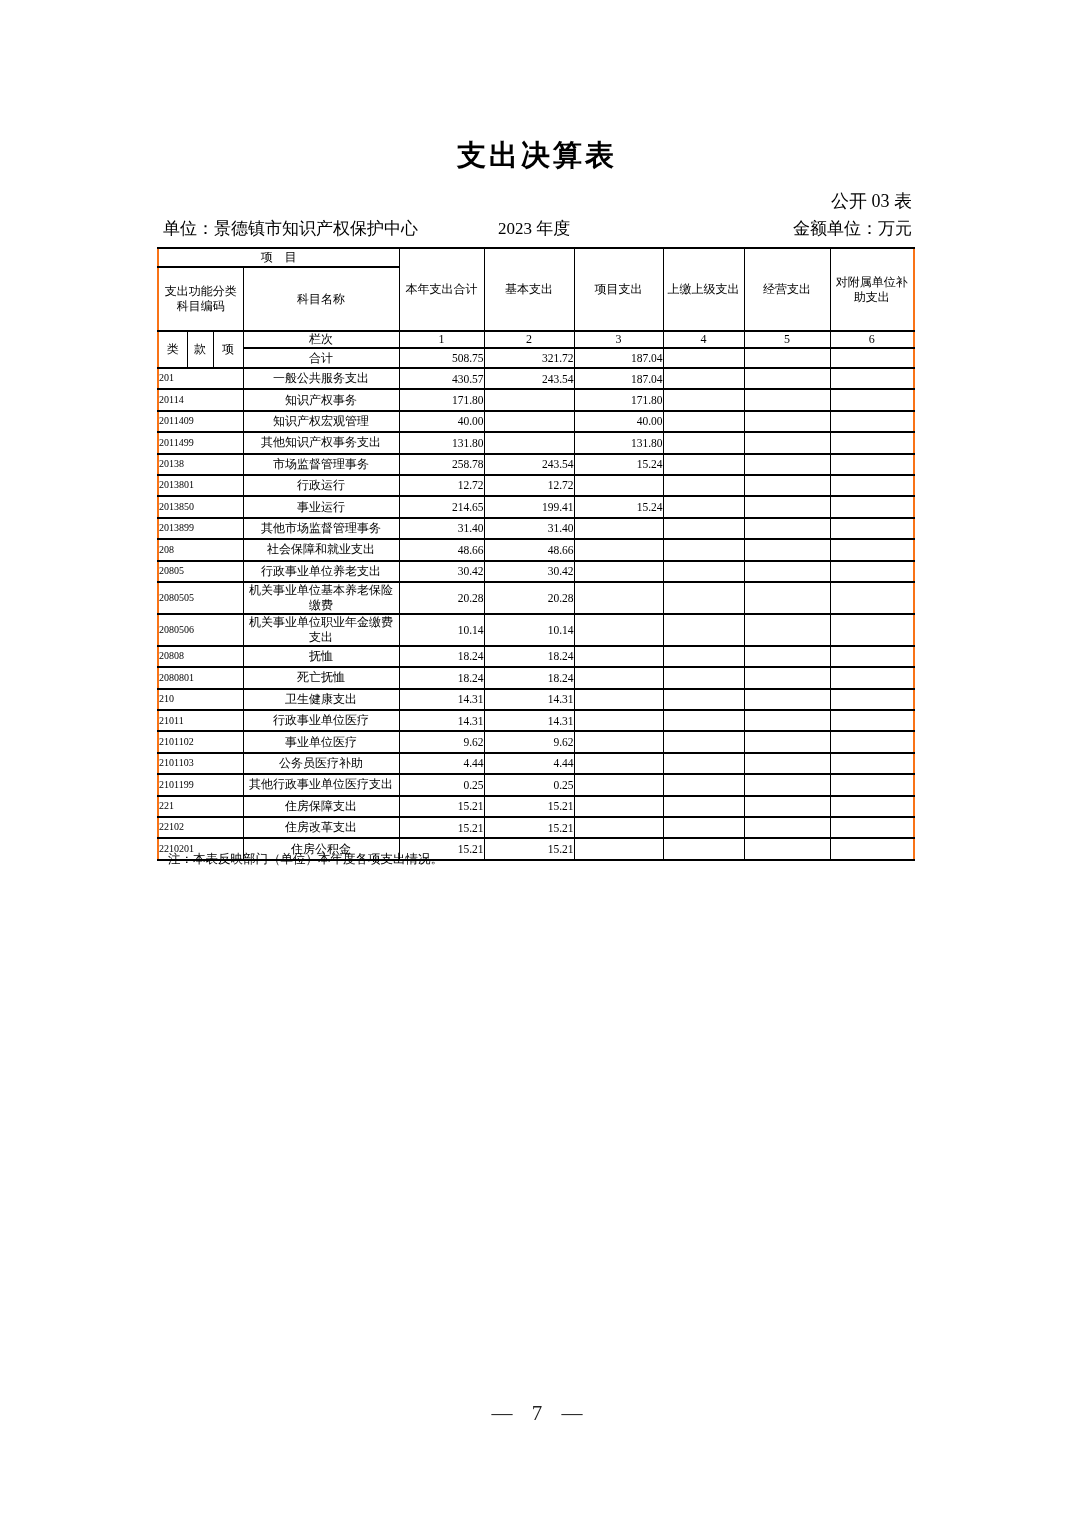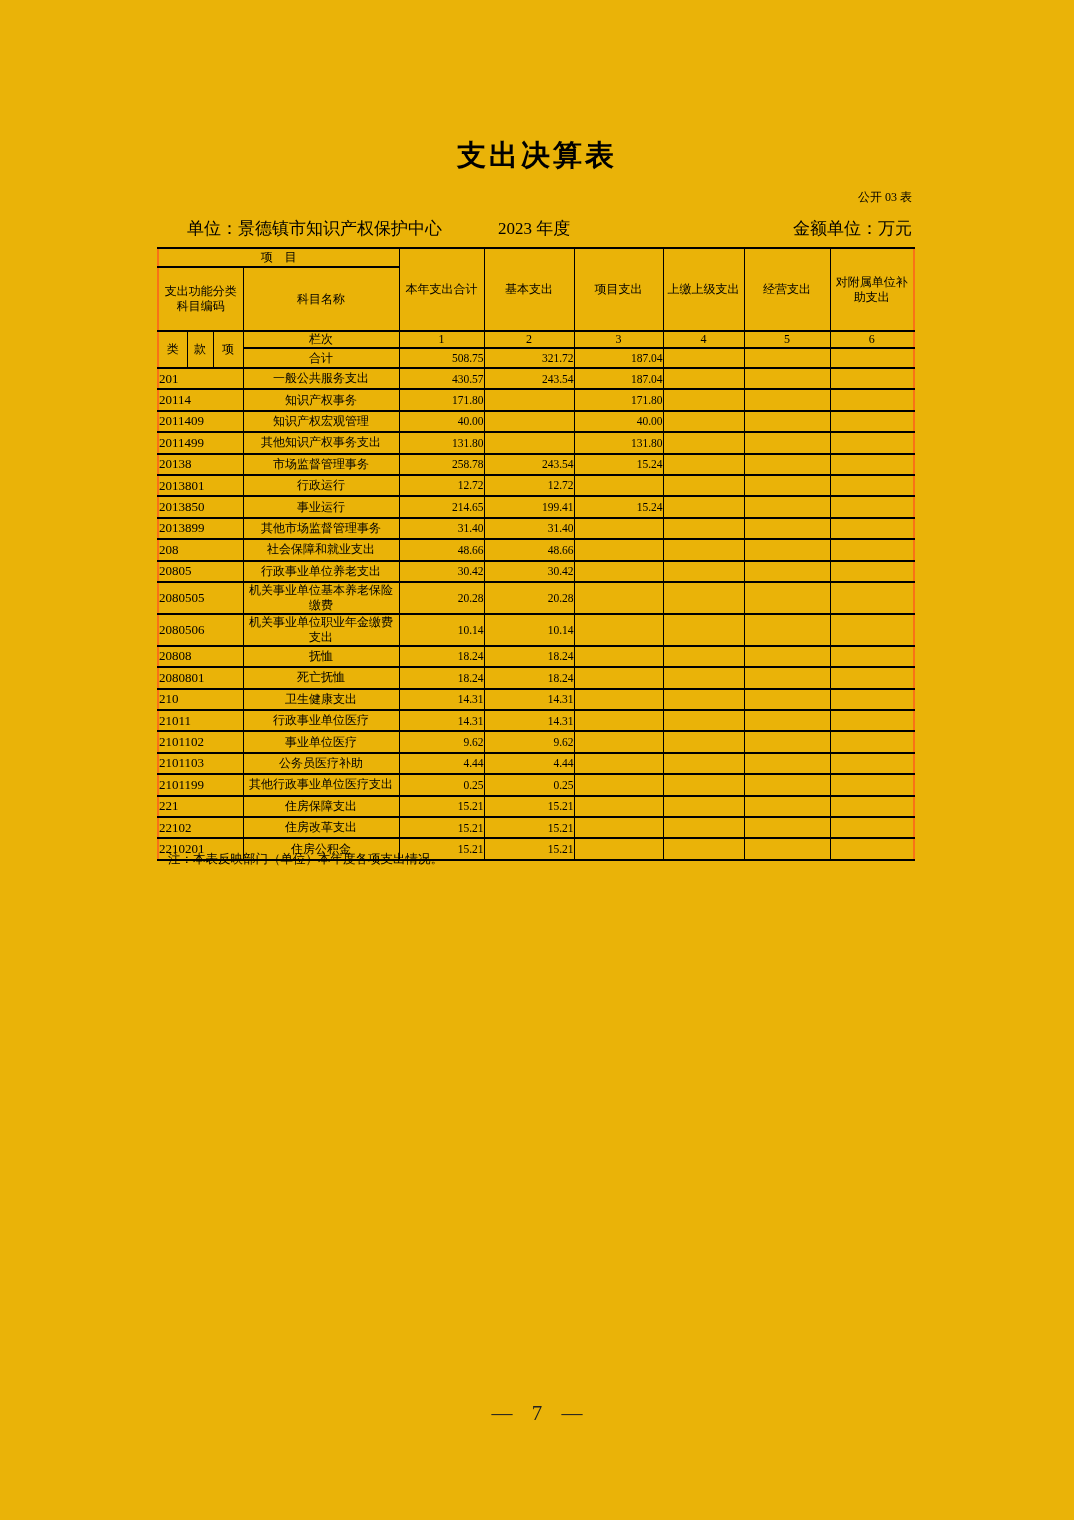--- a/index.html
+++ b/index.html
@@ -2,52 +2,52 @@
 <html><head>
 <meta charset="utf-8">
 <style>
   * { box-sizing: border-box; }
   html, body { margin: 0; padding: 0; background: #e8e8e8; }
   .page {
     position: relative;
     width: 1074px;
     height: 1520px;
     margin: 0 auto;
-    background: #eab308;
+    background: #ffffff;
     color: #000000;
     font-family: "Liberation Serif", "DejaVu Serif", serif;
     overflow: hidden;
   }
   .doc-title {
     position: absolute;
     top: 136px;
     left: 0;
     width: 100%;
     margin: 0;
     text-align: center;
     font-family: "Liberation Sans", "DejaVu Sans", sans-serif;
     font-weight: bold;
     font-size: 29px;
     letter-spacing: 3px;
   }
   .table-code {
     position: absolute;
     top: 189px;
     right: 162px;
-    font-size: 12px;
+    font-size: 18px;
   }
   .meta-line {
     position: absolute;
     top: 217px;
     left: 157px;
     width: 755px;
     height: 24px;
     font-size: 17px;
   }
-  .meta-unit   { position: absolute; left: 30px;  top: 0; white-space: nowrap; }
+  .meta-unit   { position: absolute; left: 6px;  top: 0; white-space: nowrap; }
   .meta-year   { position: absolute; left: 341px; top: 0; white-space: nowrap; }
   .meta-amount { position: absolute; right: 0;    top: 0; white-space: nowrap; }
 
   table.fin {
     position: absolute;
     top: 247px;
     left: 157px;
     width: 756px;
     border-collapse: collapse;
     table-layout: fixed;
@@ -68,21 +68,21 @@
   tr.h2 { height: 64px; }
   tr.h3 { height: 17px; }
   tr.h4 { height: 20px; }
   tbody tr { height: 21.4px; }
 
   td.center { text-align: center; }
   td.hdr    { text-align: center; }
   td.hdr-wrap { text-align: center; padding: 0 2px; line-height: 26px; margin-left: 24px; }
   td.func-code { text-align: center; line-height: 26px; }
   td.num  { text-align: right; padding-right: 10px; font-size: 11.5px; }
-  td.code { text-align: left; padding-left: 7px; font-size: 13px; }
+  td.code { text-align: left; padding-left: 7px; font-size: 10px; }
   td.name { text-align: center; padding-left: 8px; }
 
   .footnote {
     position: absolute;
     top: 851px;
     left: 168px;
     font-size: 12.5px;
     font-family: Liberation Serif, serif;
   }
   .page-number {

